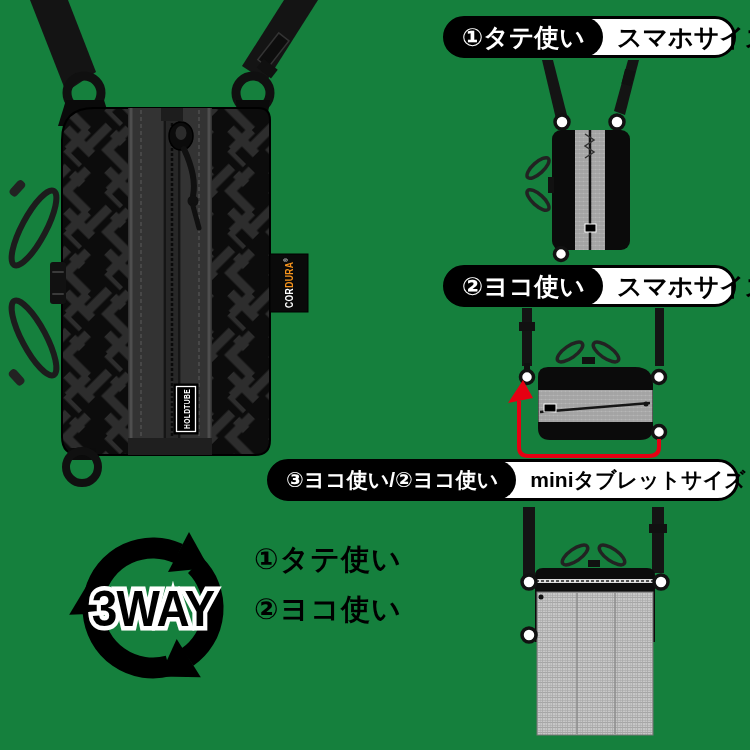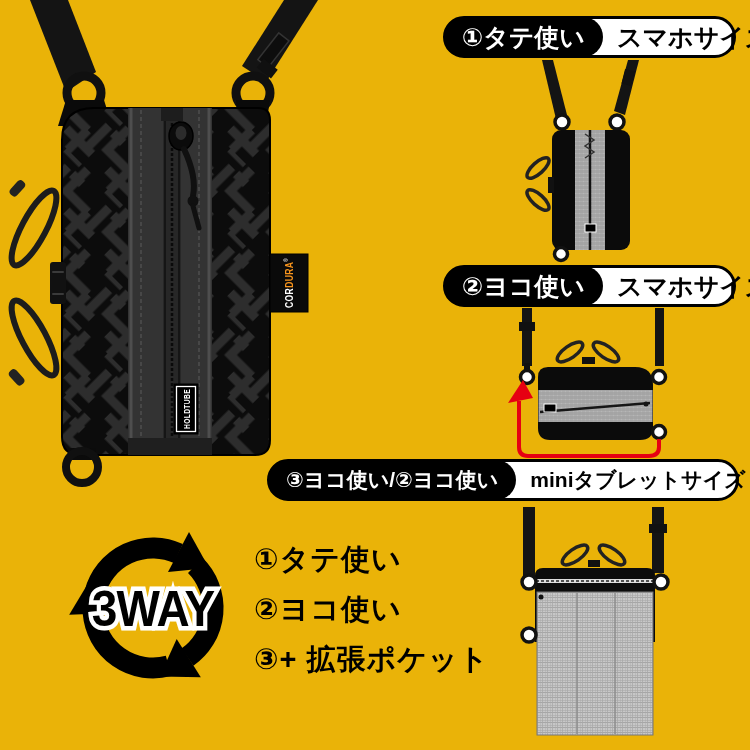--- a/index.html
+++ b/index.html
@@ -1,17 +1,17 @@
 <!DOCTYPE html>
 <html><head>
 <meta charset="utf-8">
 <style>
   html,body{margin:0;padding:0;background:#fff;}
   .canvas{
-    position:relative;width:750px;height:750px;background:#eab308;overflow:hidden;
+    position:relative;width:750px;height:750px;background:#15803d;overflow:hidden;
     font-family:"Liberation Sans","DejaVu Sans",sans-serif;
   }
   .abs{position:absolute;}
   
   .pill{
     position:absolute;display:flex;align-items:stretch;background:#fff;
     border:3px solid #000;border-radius:23px;box-sizing:border-box;height:42px;
   }
   .pill-left{
     background:#000;color:#fff;border-radius:21px;display:flex;align-items:center;
@@ -212,16 +212,15 @@
       <polygon points="151,58 131,22 110,62" fill="#000"></polygon>
     </g>
     <use href="#arcseg" transform="rotate(120 95 98)"></use>
     <use href="#arcseg" transform="rotate(240 95 98)"></use>
     <text transform="translate(95 116) scale(0.92 1)" x="0" text-anchor="middle" font-size="50" font-weight="bold" letter-spacing="-1" fill="#000" style="paint-order:stroke;stroke:#ffffff;stroke-width:9">3WAY</text>
   </svg>
 
   <div class="tw-list">
     <div class="tw-line">①タテ使い</div>
     <div class="tw-line">②ヨコ使い</div>
-    <div class="tw-line">③+ 拡張ポケット</div>
   </div>
 
 </div>
 
 </body></html>

